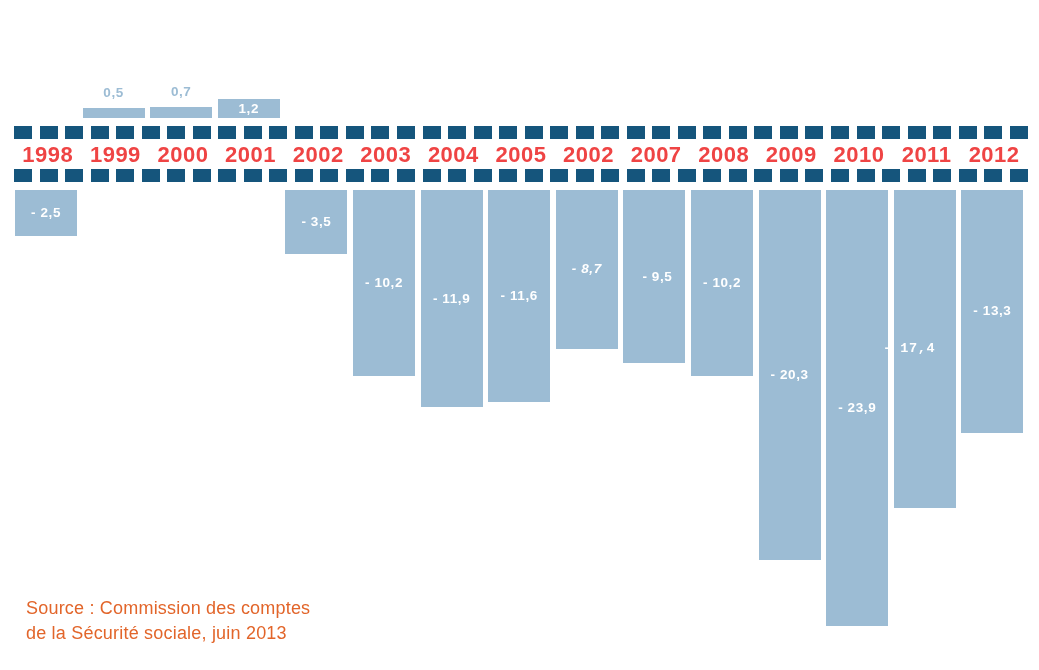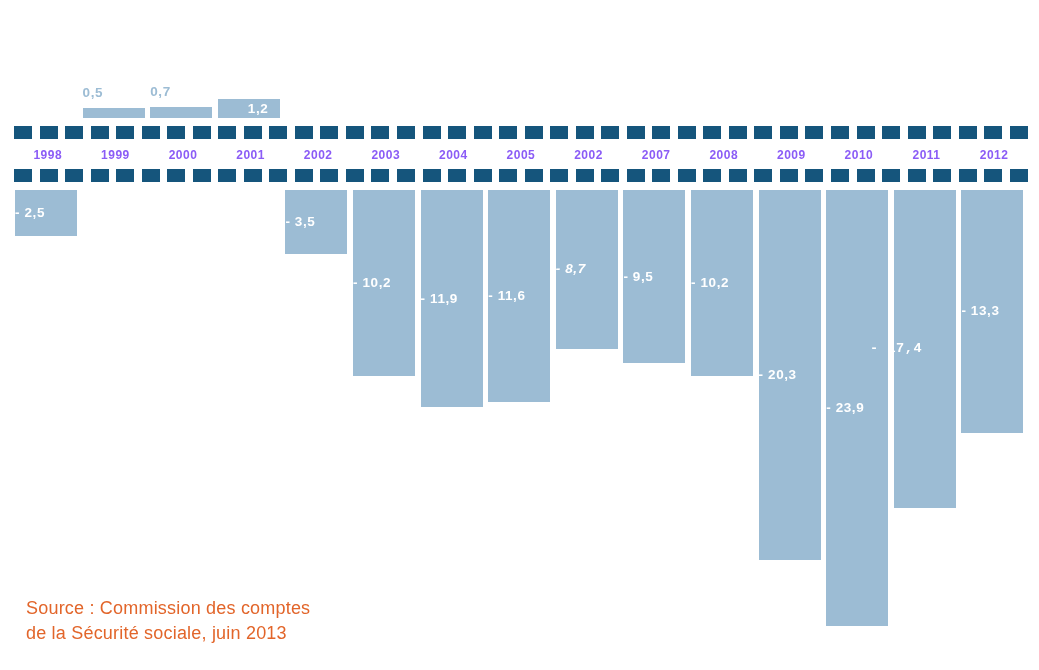--- a/index.html
+++ b/index.html
@@ -40,21 +40,21 @@
   }
 
   .bar-label {
     position: absolute;
     color: #ffffff;
     font-family: "Liberation Sans", sans-serif;
     font-weight: bold;
     font-size: 13.5px;
     letter-spacing: 0.6px;
     white-space: nowrap;
-    text-align: left;
+    text-align: center;
     line-height: 1;
   }
 
   .bar-label.pos {
     color: #9cbcd4;
   }
 
   .bar-label.pos-inside {
     color: #ffffff;
   }
@@ -90,24 +90,24 @@
     position: absolute;
     left: 14px;
     top: 15px;
     width: 1014px;
     height: 28px;
     display: flex;
   }
   .year {
     flex: 0 0 67.6px;
     text-align: center;
-    color: #8b5cf6;
+    color: #ef4444;
     font-family: "Liberation Sans", sans-serif;
     font-weight: bold;
-    font-size: 12px;
+    font-size: 22px;
     letter-spacing: 0.5px;
     line-height: 28px;
   }
 
   
   .source {
     position: absolute;
     left: 26px;
     top: 596px;
     color: #e2652a;
@@ -124,21 +124,21 @@
 <div id="chart-root">
 
   <div class="plot" id="plot">
       <div class="bar" style="left: 15px; width: 62px; top: 190px; height: 45.625px;"></div>
       <div class="bar-label" style="left: 15px; width: 62px; top: 205.812px;">- 2,5</div>
       <div class="bar" style="left: 82.6px; width: 62px; top: 108px; height: 10px;"></div>
       <div class="bar-label pos" style="left: 82.6px; width: 62px; top: 86px;">0,5</div>
       <div class="bar" style="left: 150.2px; width: 62px; top: 107.013px; height: 10.9865px;"></div>
       <div class="bar-label pos" style="left: 150.2px; width: 62px; top: 85.0135px;">0,7</div>
       <div class="bar" style="left: 217.8px; width: 62px; top: 99.166px; height: 18.834px;"></div>
-      <div class="bar-label pos-inside" style="left: 217.8px; width: 62px; top: 101.583px; padding-left: 30px;">1,2</div>
+      <div class="bar-label pos-inside" style="left: 217.8px; width: 62px; top: 101.583px;">1,2</div>
       <div class="bar" style="left: 285.4px; width: 62px; top: 190px; height: 63.875px;"></div>
       <div class="bar-label" style="left: 285.4px; width: 62px; top: 214.938px;">- 3,5</div>
       <div class="bar" style="left: 353px; width: 62px; top: 190px; height: 186.15px;"></div>
       <div class="bar-label" style="left: 353px; width: 62px; top: 276.075px;">- 10,2</div>
       <div class="bar" style="left: 420.6px; width: 62px; top: 190px; height: 217.175px;"></div>
       <div class="bar-label" style="left: 420.6px; width: 62px; top: 291.587px;">- 11,9</div>
       <div class="bar" style="left: 488.2px; width: 62px; top: 190px; height: 211.7px;"></div>
       <div class="bar-label" style="left: 488.2px; width: 62px; top: 288.85px;">- 11,6</div>
       <div class="bar" style="left: 555.8px; width: 62px; top: 190px; height: 158.775px;"></div>
       <div class="bar-label" style="left: 555.8px; width: 62px; top: 262.387px; font-style: italic;">- 8,7</div>

